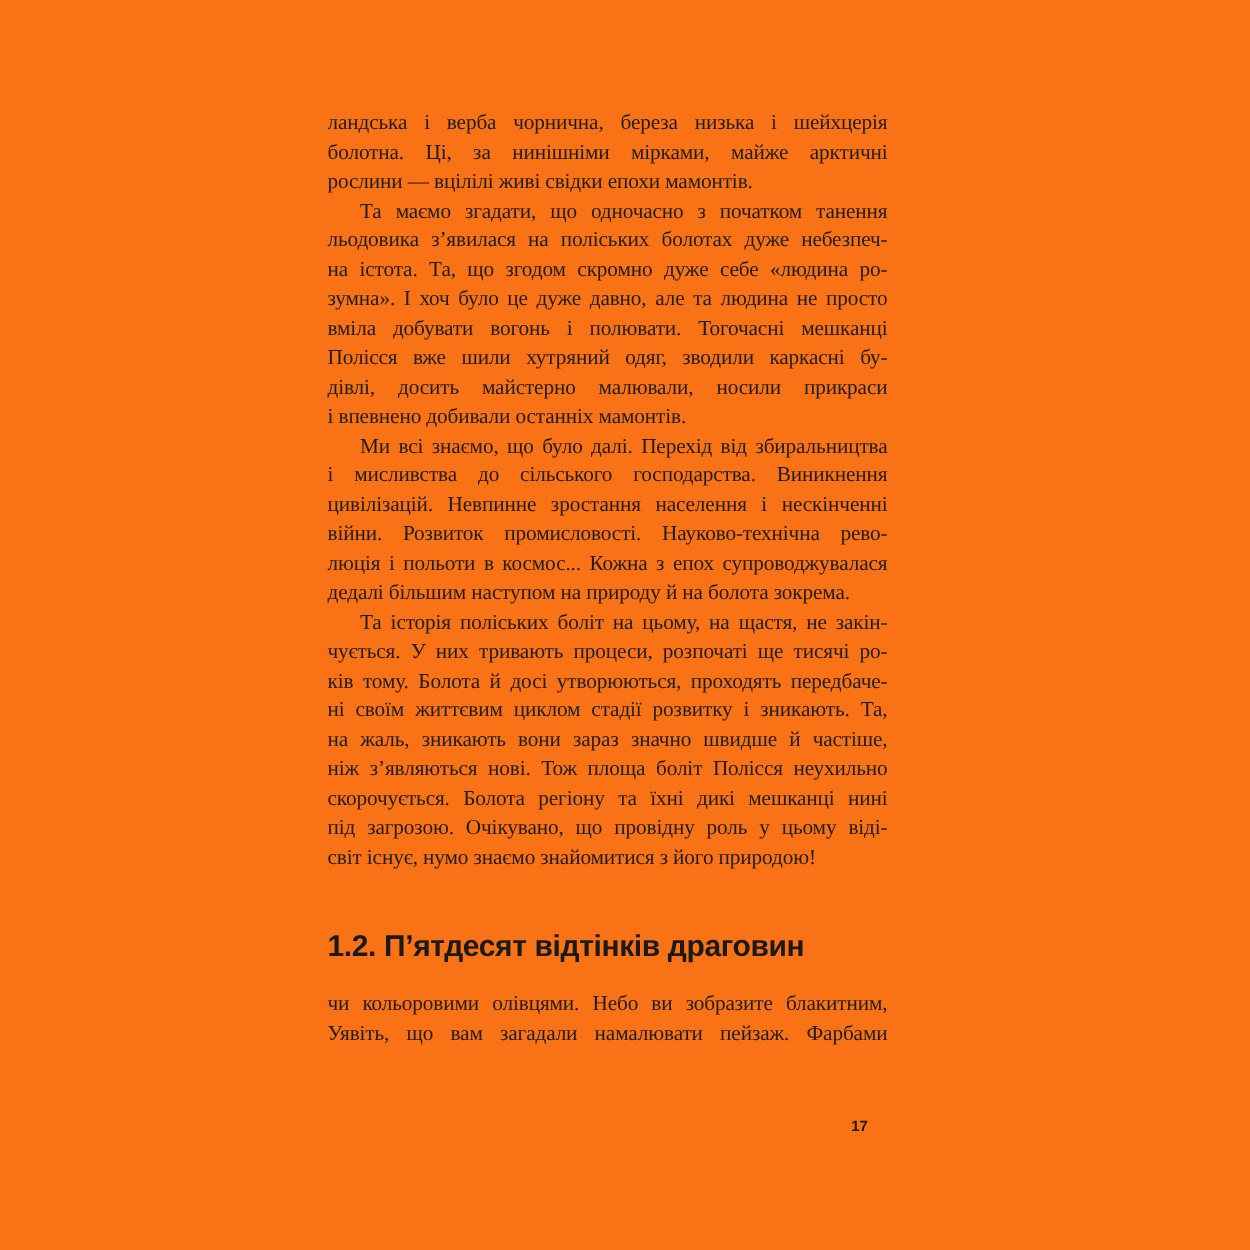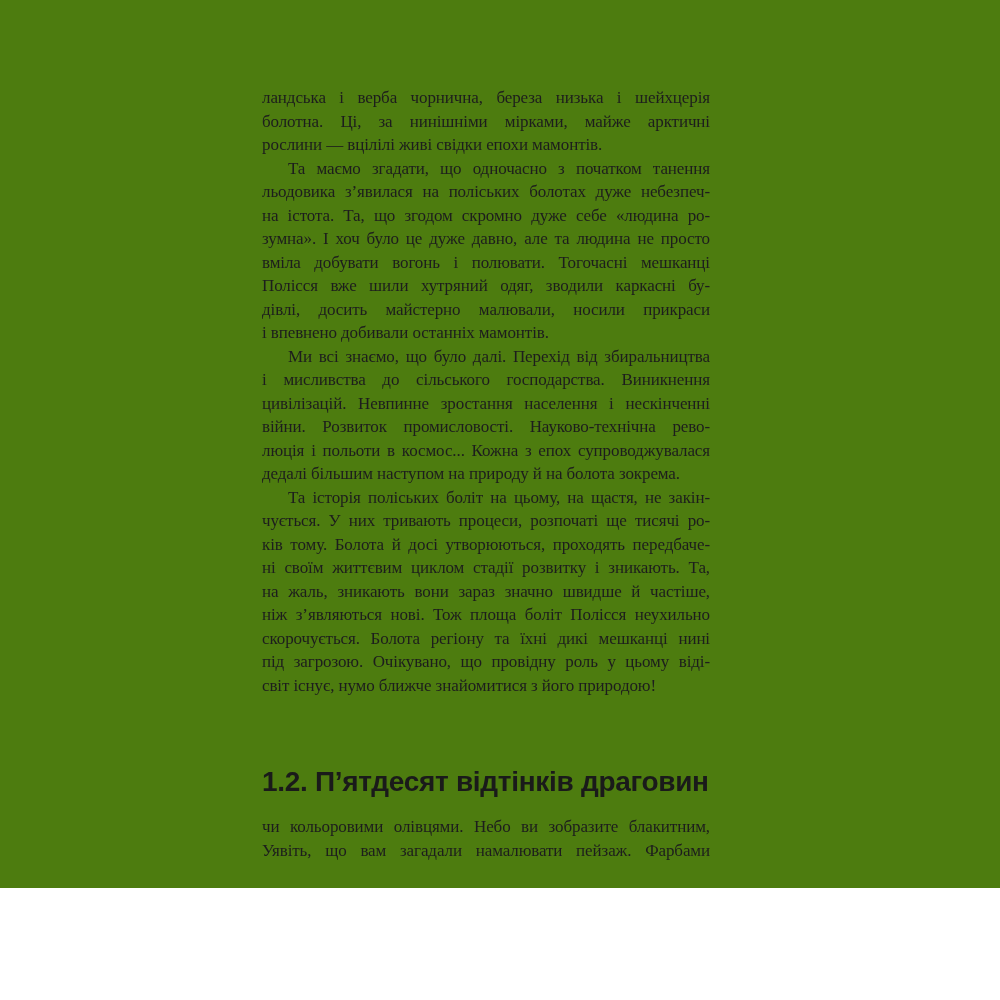--- a/index.html
+++ b/index.html
@@ -3,22 +3,22 @@
 <meta charset="utf-8">
 <style>
   html, body {
     margin: 0;
     padding: 0;
     background: #ffffff;
   }
   .page {
     position: relative;
     width: 1000px;
-    height: 888px;
-    background: #4d7c0f;
+    height: 1000px;
+    background: #f97316;
     overflow: hidden;
     font-family: "Liberation Serif", serif;
     color: #1d1d1d;
   }
   .text-block {
     position: absolute;
     left: 262px;
     top: 86px;
     width: 448px;
     font-size: 17px;
@@ -31,25 +31,25 @@
     text-align-last: justify;
   }
   .line.last {
     text-align-last: left;
   }
   .line.indent {
     text-indent: 26px;
   }
   .section-heading {
     font-family: "Liberation Sans", sans-serif;
-    font-size: 28px;
+    font-size: 24px;
     font-weight: 700;
     letter-spacing: -0.3px;
     line-height: 26px;
-    margin: 72px 0 20px 0;
+    margin: 48px 0 20px 0;
     color: #1a1a1a;
   }
   .page-number {
     position: absolute;
     left: 681px;
     top: 894px;
     font-family: "Liberation Sans", sans-serif;
     font-size: 12px;
     font-weight: 700;
     color: #1a1a1a;
@@ -85,21 +85,21 @@
       </div>
       <div class="paragraph">
         <div class="line indent">Та історія поліських боліт на цьому, на щастя, не закін-</div>
         <div class="line">чується. У них тривають процеси, розпочаті ще тисячі ро-</div>
         <div class="line">ків тому. Болота й досі утворюються, проходять передбаче-</div>
         <div class="line">ні своїм життєвим циклом стадії розвитку і зникають. Та,</div>
         <div class="line">на жаль, зникають вони зараз значно швидше й частіше,</div>
         <div class="line">ніж з’являються нові. Тож площа боліт Полісся неухильно</div>
         <div class="line">скорочується. Болота регіону та їхні дикі мешканці нині</div>
         <div class="line">під загрозою. Очікувано, що провідну роль у цьому віді-</div>
-        <div class="line last">світ існує, нумо ближче знайомитися з його природою!</div>
+        <div class="line last">світ існує, нумо знаємо знайомитися з його природою!</div>
       </div>
       <h2 class="section-heading">1.2. П’ятдесят відтінків драговин</h2>
       <div class="paragraph">
         <div class="line">чи кольоровими олівцями. Небо ви зобразите блакитним,</div>
         <div class="line">Уявіть, що вам загадали намалювати пейзаж. Фарбами</div>
       </div>
     </div>
   <div class="page-number">17</div>
 </div>
 

